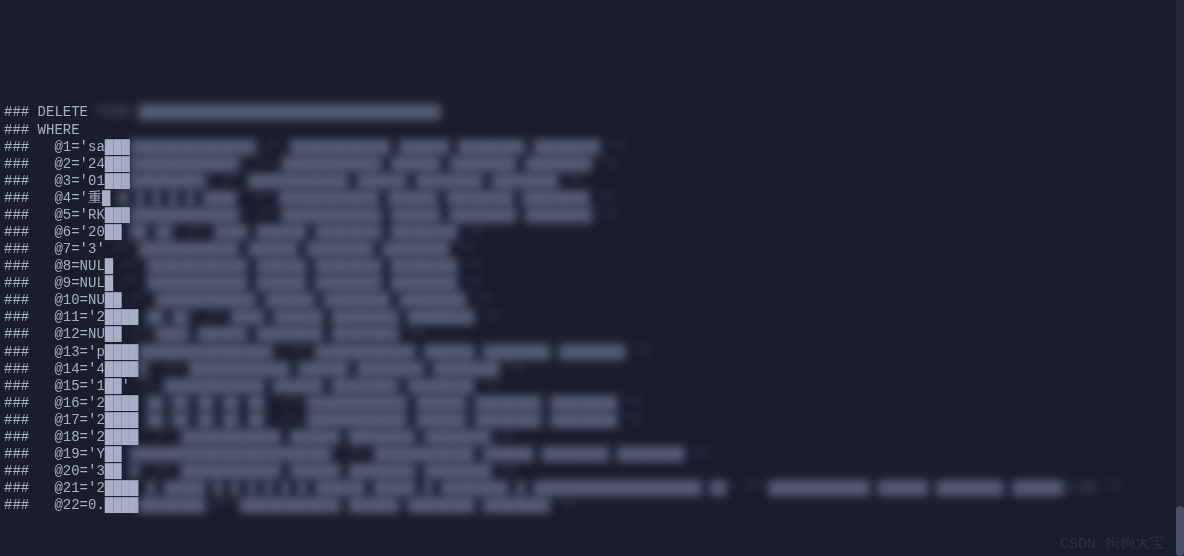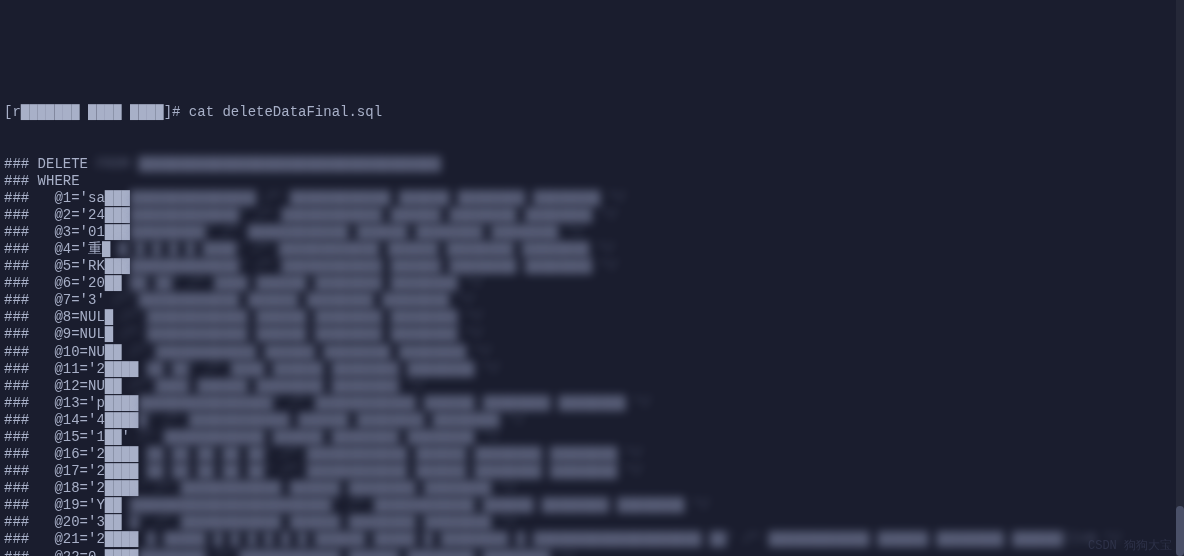--- a/index.html
+++ b/index.html
@@ -33,22 +33,22 @@
       filter: blur(4px);
       opacity: 0.55;
       color: #8890b0;
     }
     .prompt {
       color: #a8b0c8;
     }
     .watermark {
       position: absolute;
       bottom: 2px;
-      right: 12px;
-      font-size: 12px;
+      right: 19px;
+      font-size: 15px;
       color: #3a3f5a;
       opacity: 0.6;
     }
     .scrollbar-track {
       position: absolute;
       right: 0;
       top: 0;
       width: 8px;
       height: 100%;
       background: #252838;
@@ -62,21 +62,20 @@
       background: #4a5068;
       border-radius: 4px;
     }
   </style>
 </head>
 <body>
 
 
 
 <div class="terminal">
-  <span class="line prompt">[r███████ ████ ████]# cat deleteDataFinal.sql</span>
   <div id="lines-container"><span class="line"><span>### DELETE</span><span class="blur"> FROM ████████████████████████████████████</span></span><span class="line">### WHERE</span><span class="line"><span>###   @1='sa███</span><span class="blur">███████████████ /* ████████████ ██████ ████████ ████████ */</span></span><span class="line"><span>###   @2='24███</span><span class="blur">█████████████' /* ████████████ ██████ ████████ ████████ */</span></span><span class="line"><span>###   @3='01███</span><span class="blur">█████████' /* ████████████ ██████ ████████ ████████ */</span></span><span class="line"><span>###   @4='重█</span><span class="blur"> █ █ █ █ █ ████' /* ████████████ ██████ ████████ ████████ */</span></span><span class="line"><span>###   @5='RK███</span><span class="blur">█████████████' /* ████████████ ██████ ████████ ████████ */</span></span><span class="line"><span>###   @6='20██</span><span class="blur"> ██ ██' /* ████ ██████ ████████ ████████ */</span></span><span class="line"><span>###   @7='3'</span><span class="blur"> /* ████████████ ██████ ████████ ████████ */</span></span><span class="line"><span>###   @8=NUL█</span><span class="blur"> /* ████████████ ██████ ████████ ████████ */</span></span><span class="line"><span>###   @9=NUL█</span><span class="blur"> /* ████████████ ██████ ████████ ████████ */</span></span><span class="line"><span>###   @10=NU██</span><span class="blur"> /* ████████████ ██████ ████████ ████████ */</span></span><span class="line"><span>###   @11='2████</span><span class="blur"> ██ ██' /* ████ ██████ ████████ ████████ */</span></span><span class="line"><span>###   @12=NU██</span><span class="blur"> /* ████ ██████ ████████ ████████ */</span></span><span class="line"><span>###   @13='p████</span><span class="blur">████████████████' /* ████████████ ██████ ████████ ████████ */</span></span><span class="line"><span>###   @14='4████</span><span class="blur">█' /* ████████████ ██████ ████████ ████████ */</span></span><span class="line"><span>###   @15='1██'</span><span class="blur"> /* ████████████ ██████ ████████ ████████ */</span></span><span class="line"><span>###   @16='2████</span><span class="blur"> ██ ██ ██ ██ ██' /* ████████████ ██████ ████████ ████████ */</span></span><span class="line"><span>###   @17='2████</span><span class="blur"> ██ ██ ██ ██ ██' /* ████████████ ██████ ████████ ████████ */</span></span><span class="line"><span>###   @18='2████</span><span class="blur">' /* ████████████ ██████ ████████ ████████ */</span></span><span class="line"><span>###   @19='Y██</span><span class="blur"> ████████████████████████' /* ████████████ ██████ ████████ ████████ */</span></span><span class="line"><span>###   @20='3██</span><span class="blur"> █' /* ████████████ ██████ ████████ ████████ */</span></span><span class="line"><span>###   @21='2████</span><span class="blur"> █ █████ █ █ █ █ █ █ ██████ █████ █ ████████ █ ████████████████████ ██' /* ████████████ ██████ ████████ ██████ll=0 */</span></span><span class="line"><span>###   @22=0.████</span><span class="blur">████████ /* ████████████ ██████ ████████ ████████ */</span></span></div>
 </div>
 
 <div class="scrollbar-track">
   <div class="scrollbar-thumb"></div>
 </div>
 
 <div class="watermark">CSDN 狗狗大宝</div>
 
 

